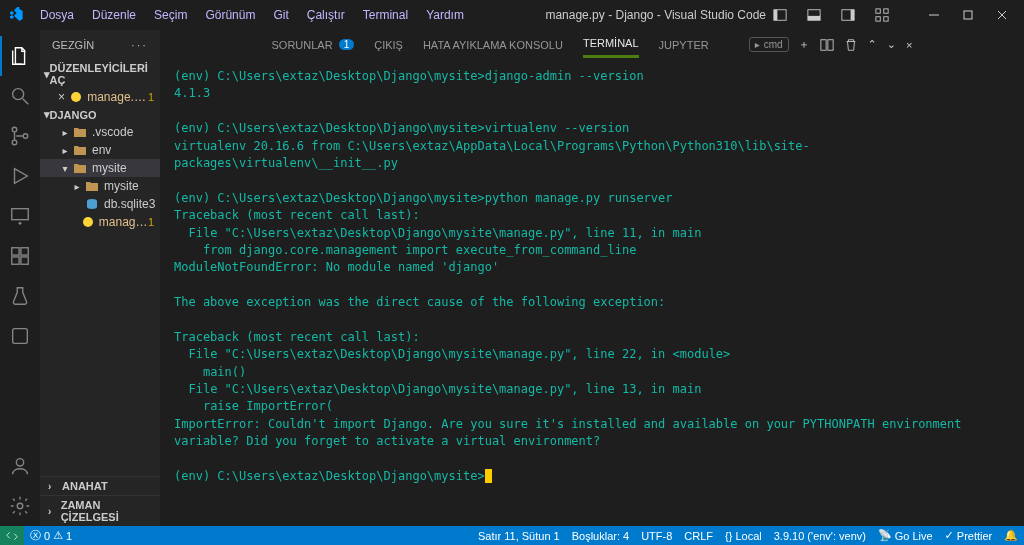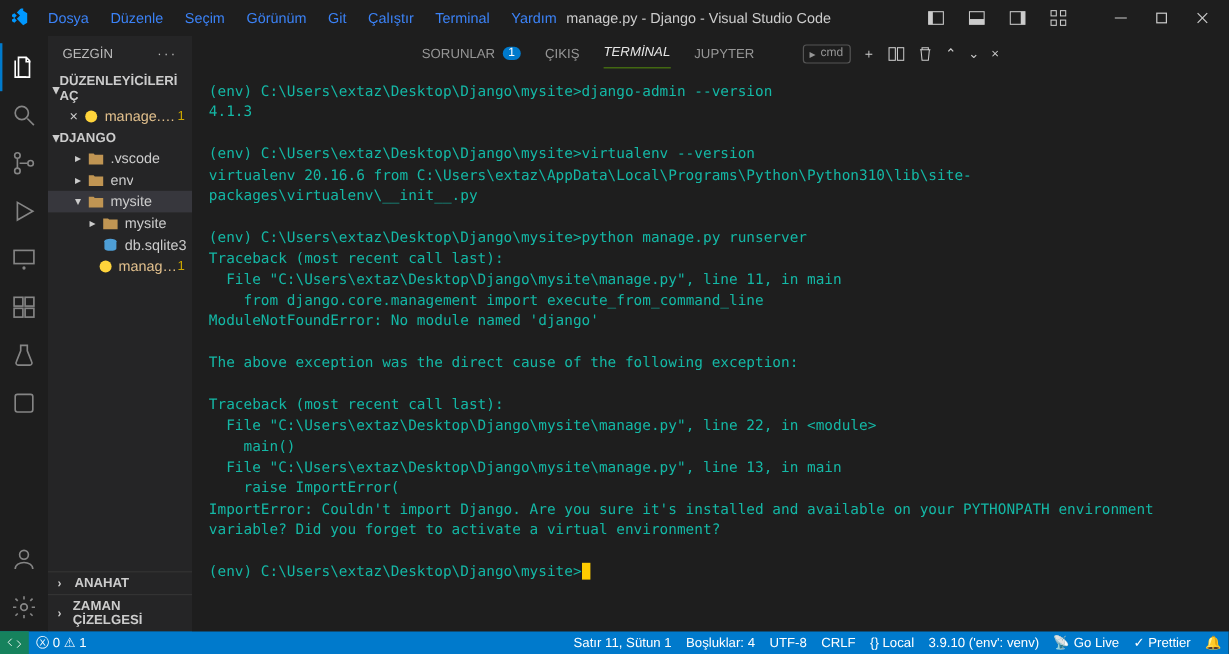--- a/index.html
+++ b/index.html
@@ -1,21 +1,21 @@
 <!DOCTYPE html>
 <html><head>
 <meta charset="utf-8">
 <style>
 * { margin: 0; padding: 0; box-sizing: border-box; }
 body { font-family: 'Segoe UI', sans-serif; background: #1e1e1e; color: #cccccc; width: 1024px; height: 545px; overflow: hidden; font-size: 12px; }
 .titlebar { height: 30px; background: #1e1e1e; display: flex; align-items: center; padding: 0 8px; }
 .titlebar .vscode-icon { width: 16px; height: 16px; margin-right: 8px; }
 .titlebar .menu { display: flex; gap: 2px; }
-.titlebar .menu-item { padding: 4px 8px; cursor: pointer; color: #3b82f6; }
-.titlebar .title { flex: 1; text-align: left; color: #cccccc; font-size: 12px; }
+.titlebar .menu-item { padding: 4px 8px; cursor: pointer; color: #c4b5fd; }
+.titlebar .title { flex: 1; text-align: right; color: #cccccc; font-size: 12px; }
 .titlebar .controls { display: flex; gap: 6px; align-items: center; }
 .titlebar .ctrl-icon { width: 28px; height: 28px; display: flex; align-items: center; justify-content: center; cursor: pointer; }
 
 .main { display: flex; height: 496px; }
 .activity-bar { width: 40px; background: #1e1e1e; display: flex; flex-direction: column; align-items: center; padding-top: 6px; border-right: 1px solid #1e1e1e; }
 .activity-bar .act-icon { width: 40px; height: 40px; display: flex; align-items: center; justify-content: center; cursor: pointer; color: #858585; position: relative; }
 .activity-bar .act-icon.active { color: #ffffff; }
 .activity-bar .act-icon.active::before { content: ''; position: absolute; left: 0; top: 0; bottom: 0; width: 2px; background: #007acc; }
 .activity-bar .spacer { flex: 1; }
 
@@ -28,21 +28,21 @@
 .tree-item .chev { width: 14px; text-align: center; color: #cccccc; font-size: 10px;}
 .tree-item .ficon { width: 16px; margin-right: 4px; display: flex; align-items:center; justify-content:center; }
 .tree-item .label { white-space: nowrap; overflow: hidden; text-overflow: ellipsis; }
 .tree-item .badge { margin-left: auto; margin-right: 6px; color: #cca700; font-size: 11px; }
 .tree-item.modified .label { color: #e2c08d; }
 .tree-item .close-x { color: #cccccc; font-size: 12px; margin-left:2px; margin-right:4px; }
 
 .editor-area { flex: 1; background: #1e1e1e; display: flex; flex-direction: column; min-width: 0; align-items: center; }
 .panel-tabs { height: 30px; display: flex; align-items: center; padding: 0 12px; gap: 20px; font-size: 11px; color: #969696; border-bottom: 1px solid #1e1e1e; }
 .panel-tabs .ptab { cursor: pointer; padding: 6px 0; display:flex; align-items:center; gap:6px; }
-.panel-tabs .ptab.active { color: #e7e7e7; border-bottom: 1px solid #4d7c0f; font-style: italic; }
+.panel-tabs .ptab.active { color: #e7e7e7; border-bottom: 3px solid #4d7c0f; }
 .panel-tabs .ptab .count-badge { background:#007acc; color:#fff; border-radius:8px; padding:0 5px; font-size:10px; }
 .panel-tabs .spacer { flex: 1; }
 .panel-tabs .right-icons { display: flex; gap: 10px; align-items: center; }
 .panel-tabs .right-icons .ricon { cursor: pointer; color:#cccccc; }
 .panel-tabs .shell-label { border:1px solid #555; border-radius:3px; padding:1px 5px; font-size:10px; display:flex; align-items:center; gap:4px;}
 
 .terminal { flex: 1; padding: 8px 14px; font-family: 'Consolas', monospace; font-size: 12px; line-height: 1.45; color: #14b8a6; white-space: pre-wrap; overflow: auto; background:#1e1e1e; }
 .cursor-block { display:inline-block; width:7px; height:14px; background:#ffcc00; vertical-align:text-bottom; }
 
 .statusbar { height: 19px; background: #007acc; display: flex; align-items: center; font-size: 11px; color: #ffffff; }
@@ -285,20 +285,23 @@
   <div class="editor-area">
     <div class="panel-tabs">
       <div id="ptabs" style="display:flex; gap:20px;">
           <span class="ptab">
             <span>SORUNLAR</span>
             <span class="count-badge">1</span>
           </span>
           <span class="ptab">
             <span>ÇIKIŞ</span>
           </span>
+          <span class="ptab">
+            <span>HATA AYIKLAMA KONSOLU</span>
+          </span>
           <span class="ptab active">
             <span>TERMİNAL</span>
           </span>
           <span class="ptab">
             <span>JUPYTER</span>
           </span>
         </div>
       <div class="spacer"></div>
       <div class="right-icons">
         <span class="shell-label">

